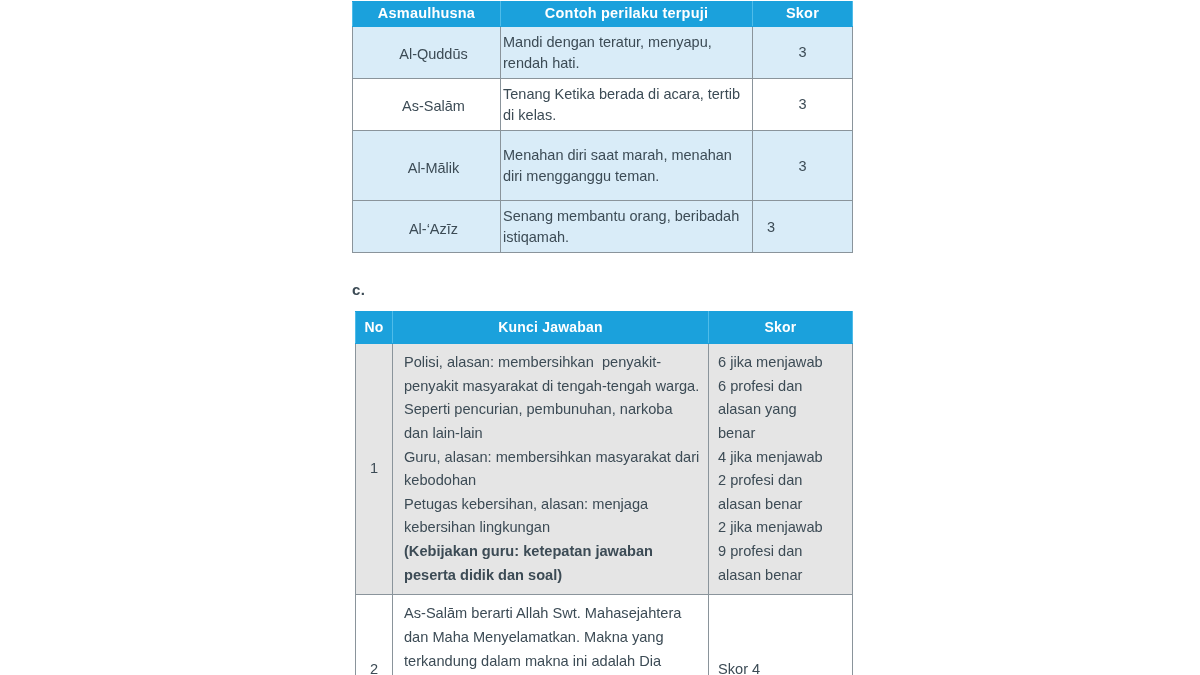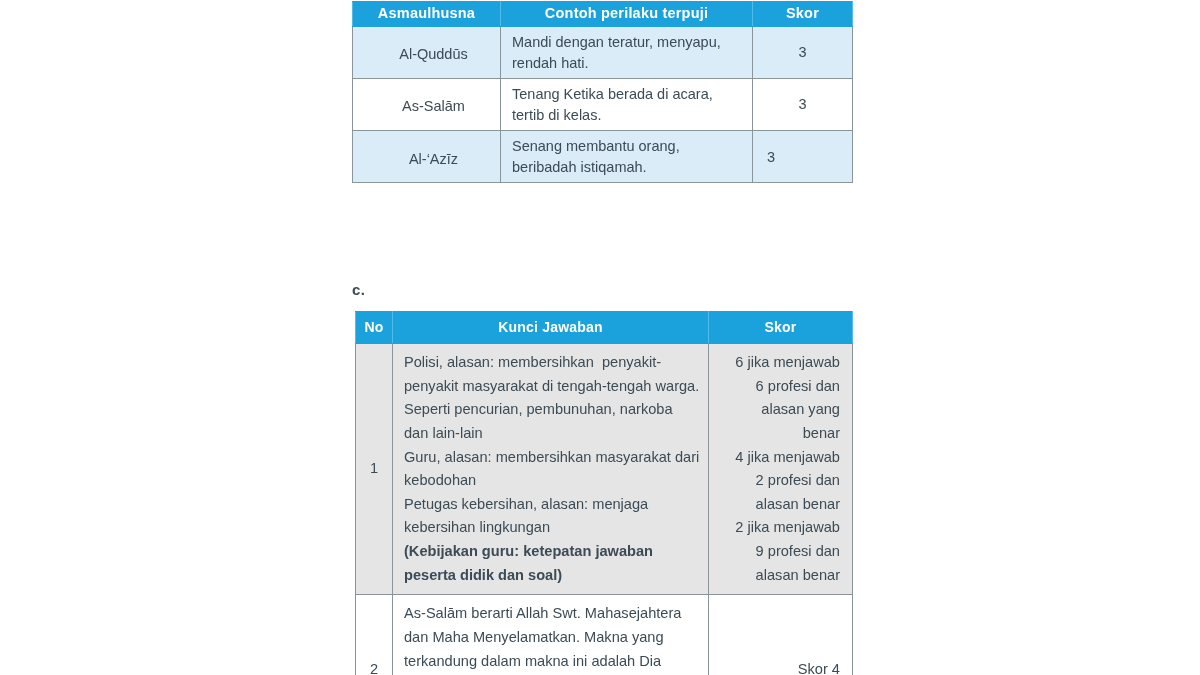--- a/index.html
+++ b/index.html
@@ -56,21 +56,21 @@
   #table-asmaulhusna thead th { height: 24px; font-size: 14.5px; }
   #table-asmaulhusna td {
     font-size: 14.5px;
     line-height: 1.42;
   }
   #table-asmaulhusna td.c-name {
     padding: 4px 0 0 14px;
     text-align: center;
   }
   #table-asmaulhusna td.c-desc {
-    padding: 5px 10px 5px 11px;
+    padding: 5px 10px 5px 2px;
     text-align: left;
   }
   #table-asmaulhusna td.c-score {
     text-align: center;
   }
   #table-asmaulhusna tr.tint td { background: #d9ecf8; }
   #table-asmaulhusna tr.plain td { background: #ffffff; }
   
   #table-asmaulhusna tr.last td.c-score { text-align: left; padding-left: 14px; }
 
@@ -100,21 +100,21 @@
     text-align: center;
     vertical-align: middle;
   }
   #table-kunci td.c-ans {
     padding: 7px 8px 7px 11px;
     text-align: left;
     vertical-align: top;
   }
   #table-kunci td.c-skor {
     padding: 7px 12px 7px 9px;
-    text-align: right;
+    text-align: left;
     vertical-align: top;
   }
   #table-kunci tr.r1 td { background: #e5e5e5; }
   #table-kunci tr.r2 td { background: #ffffff; }
   #table-kunci tr.r2 td.c-no,
   #table-kunci tr.r2 td.c-skor { vertical-align: middle; }
   #table-kunci .bold { font-weight: bold; }
   .ans-line { display: block; white-space: pre-wrap; }
   .skor-line { display: block; }
 </style>
@@ -140,20 +140,25 @@
       <tr class="tint" style="height:51px">
         <td class="c-name">Al-Quddūs</td>
         <td class="c-desc">Mandi dengan teratur, menyapu, rendah hati.</td>
         <td class="c-score">3</td>
       </tr>
       <tr class="plain" style="height:47px">
         <td class="c-name">As-Salām</td>
         <td class="c-desc">Tenang Ketika berada di acara, tertib di kelas.</td>
         <td class="c-score">3</td>
       </tr>
+      <tr class="tint" style="height:70px">
+        <td class="c-name">Al-Mālik</td>
+        <td class="c-desc">Menahan diri saat marah, menahan diri mengganggu teman.</td>
+        <td class="c-score">3</td>
+      </tr>
       <tr class="tint last" style="height:46px">
         <td class="c-name">Al-‘Azīz</td>
         <td class="c-desc">Senang membantu orang, beribadah istiqamah.</td>
         <td class="c-score">3</td>
       </tr>
     </tbody>
   </table>
 
   <div id="section-letter-c">c.</div>
 

